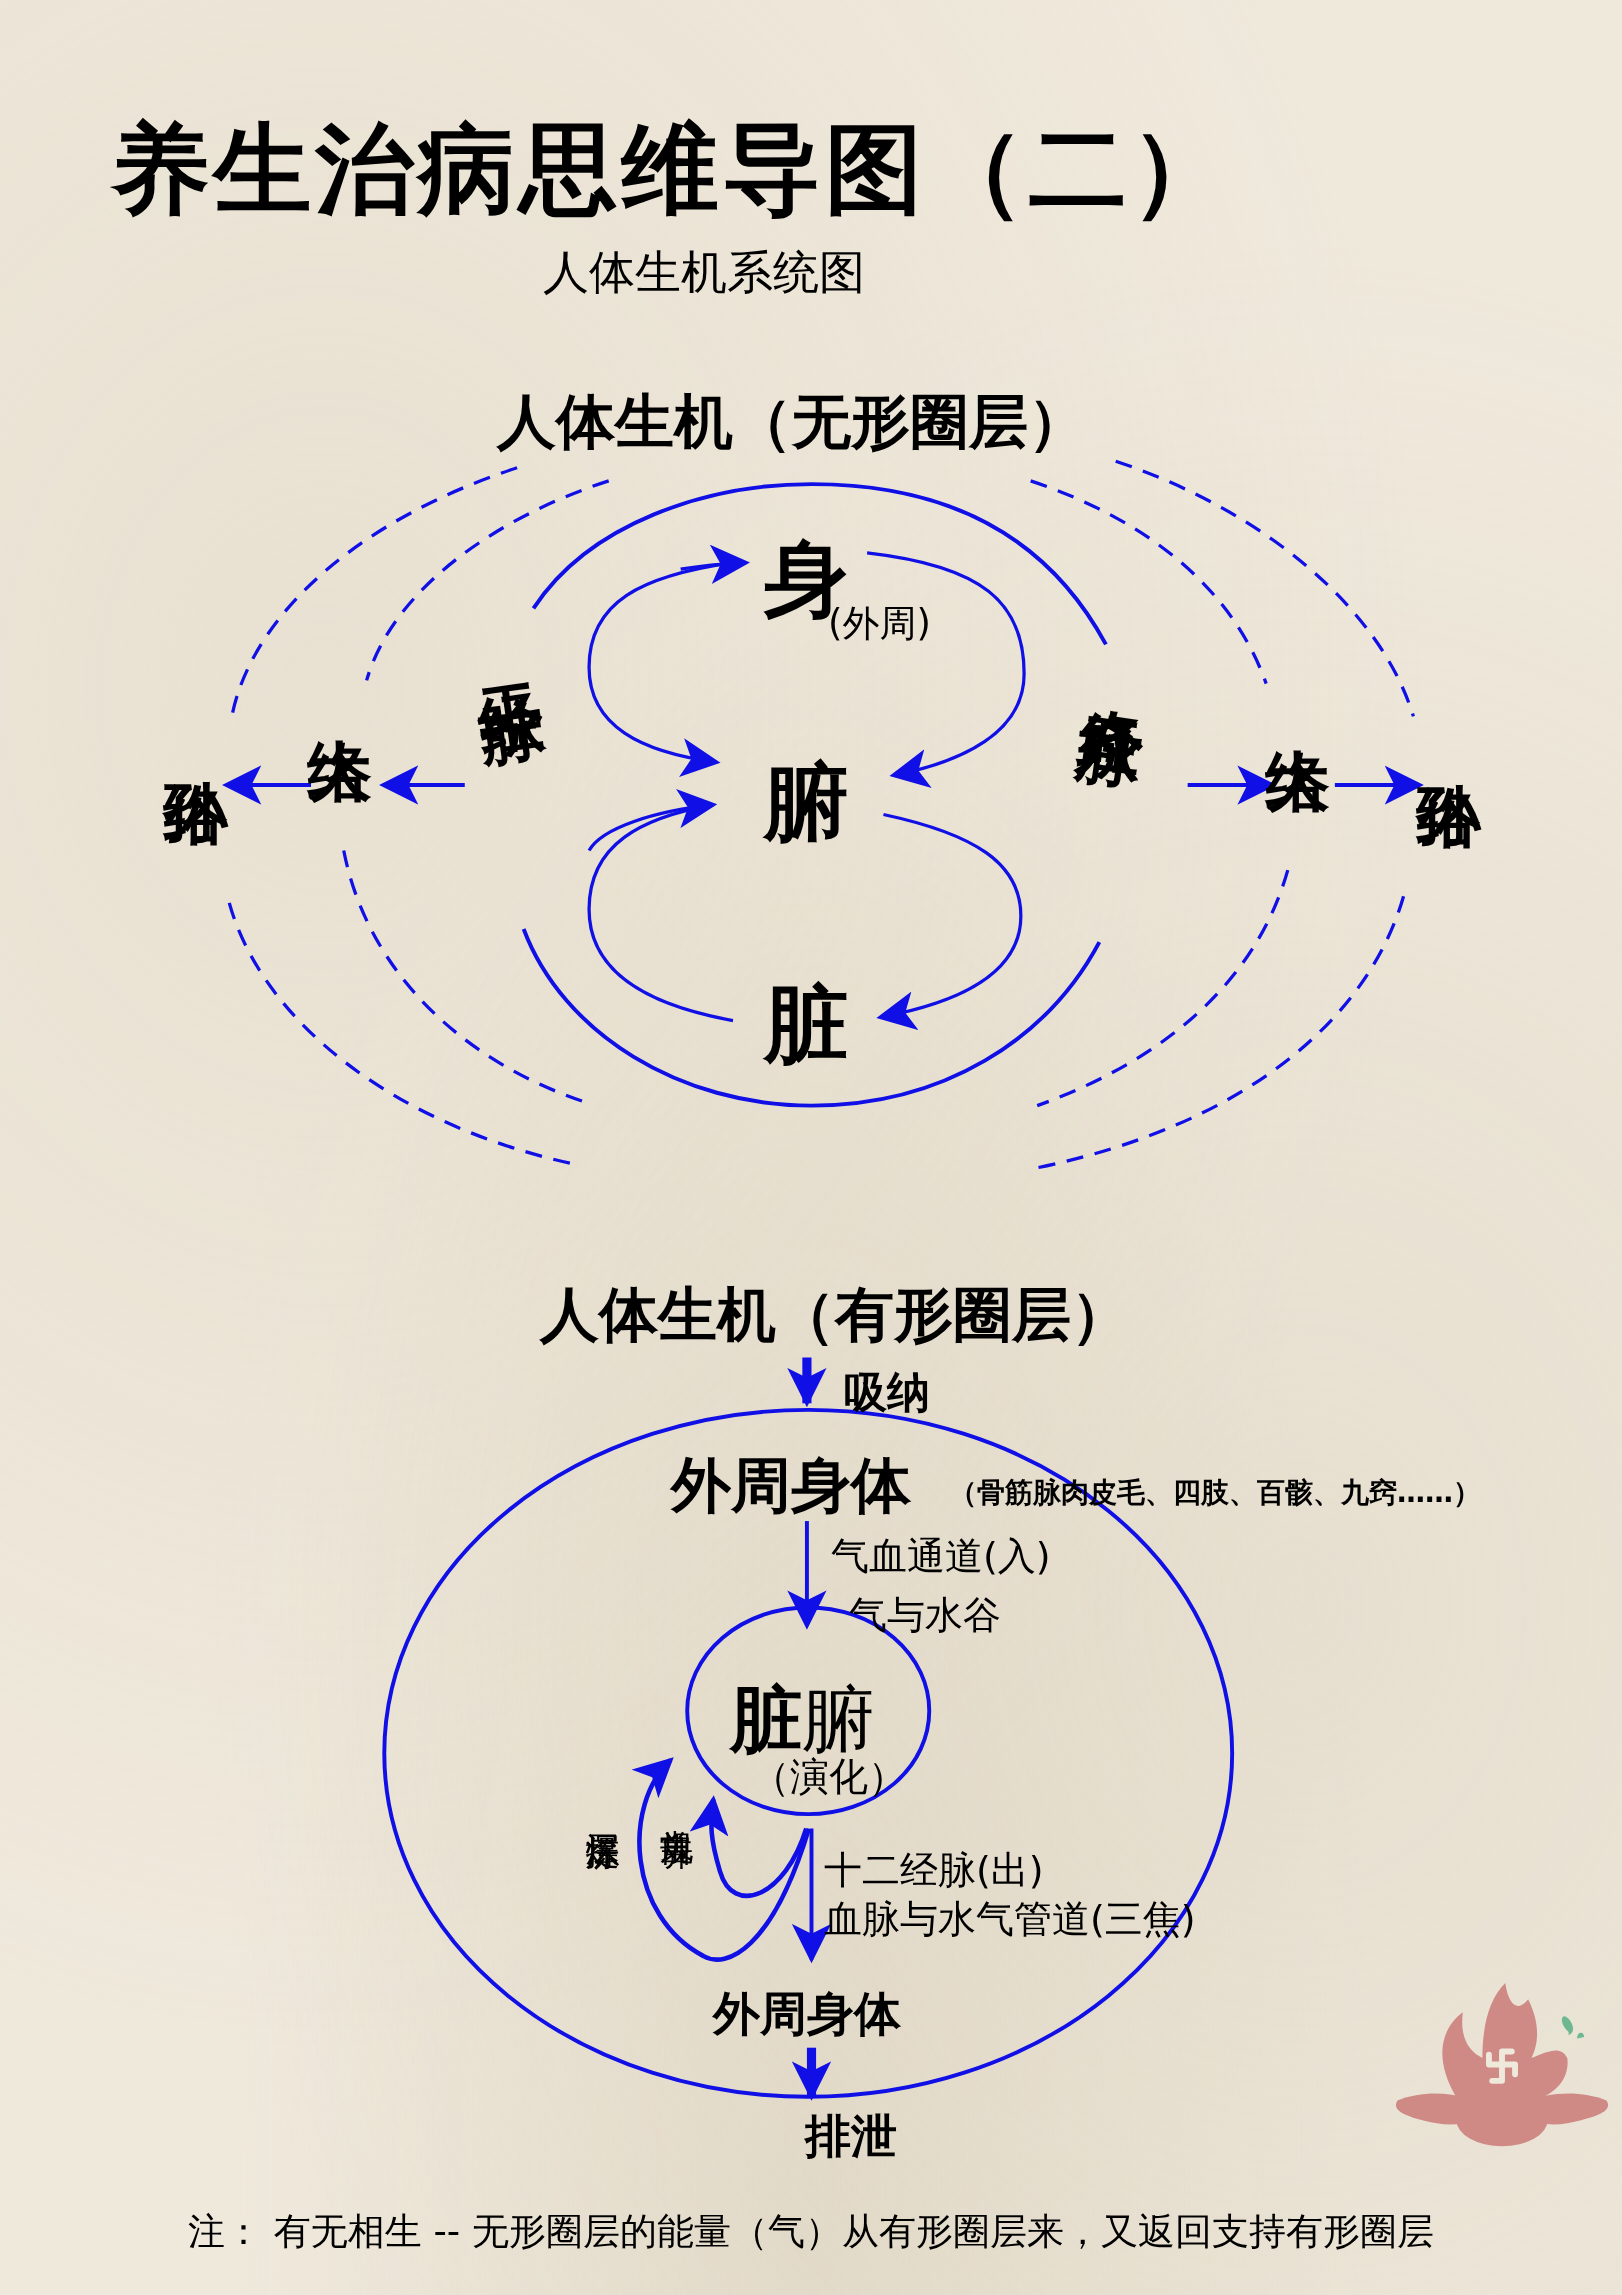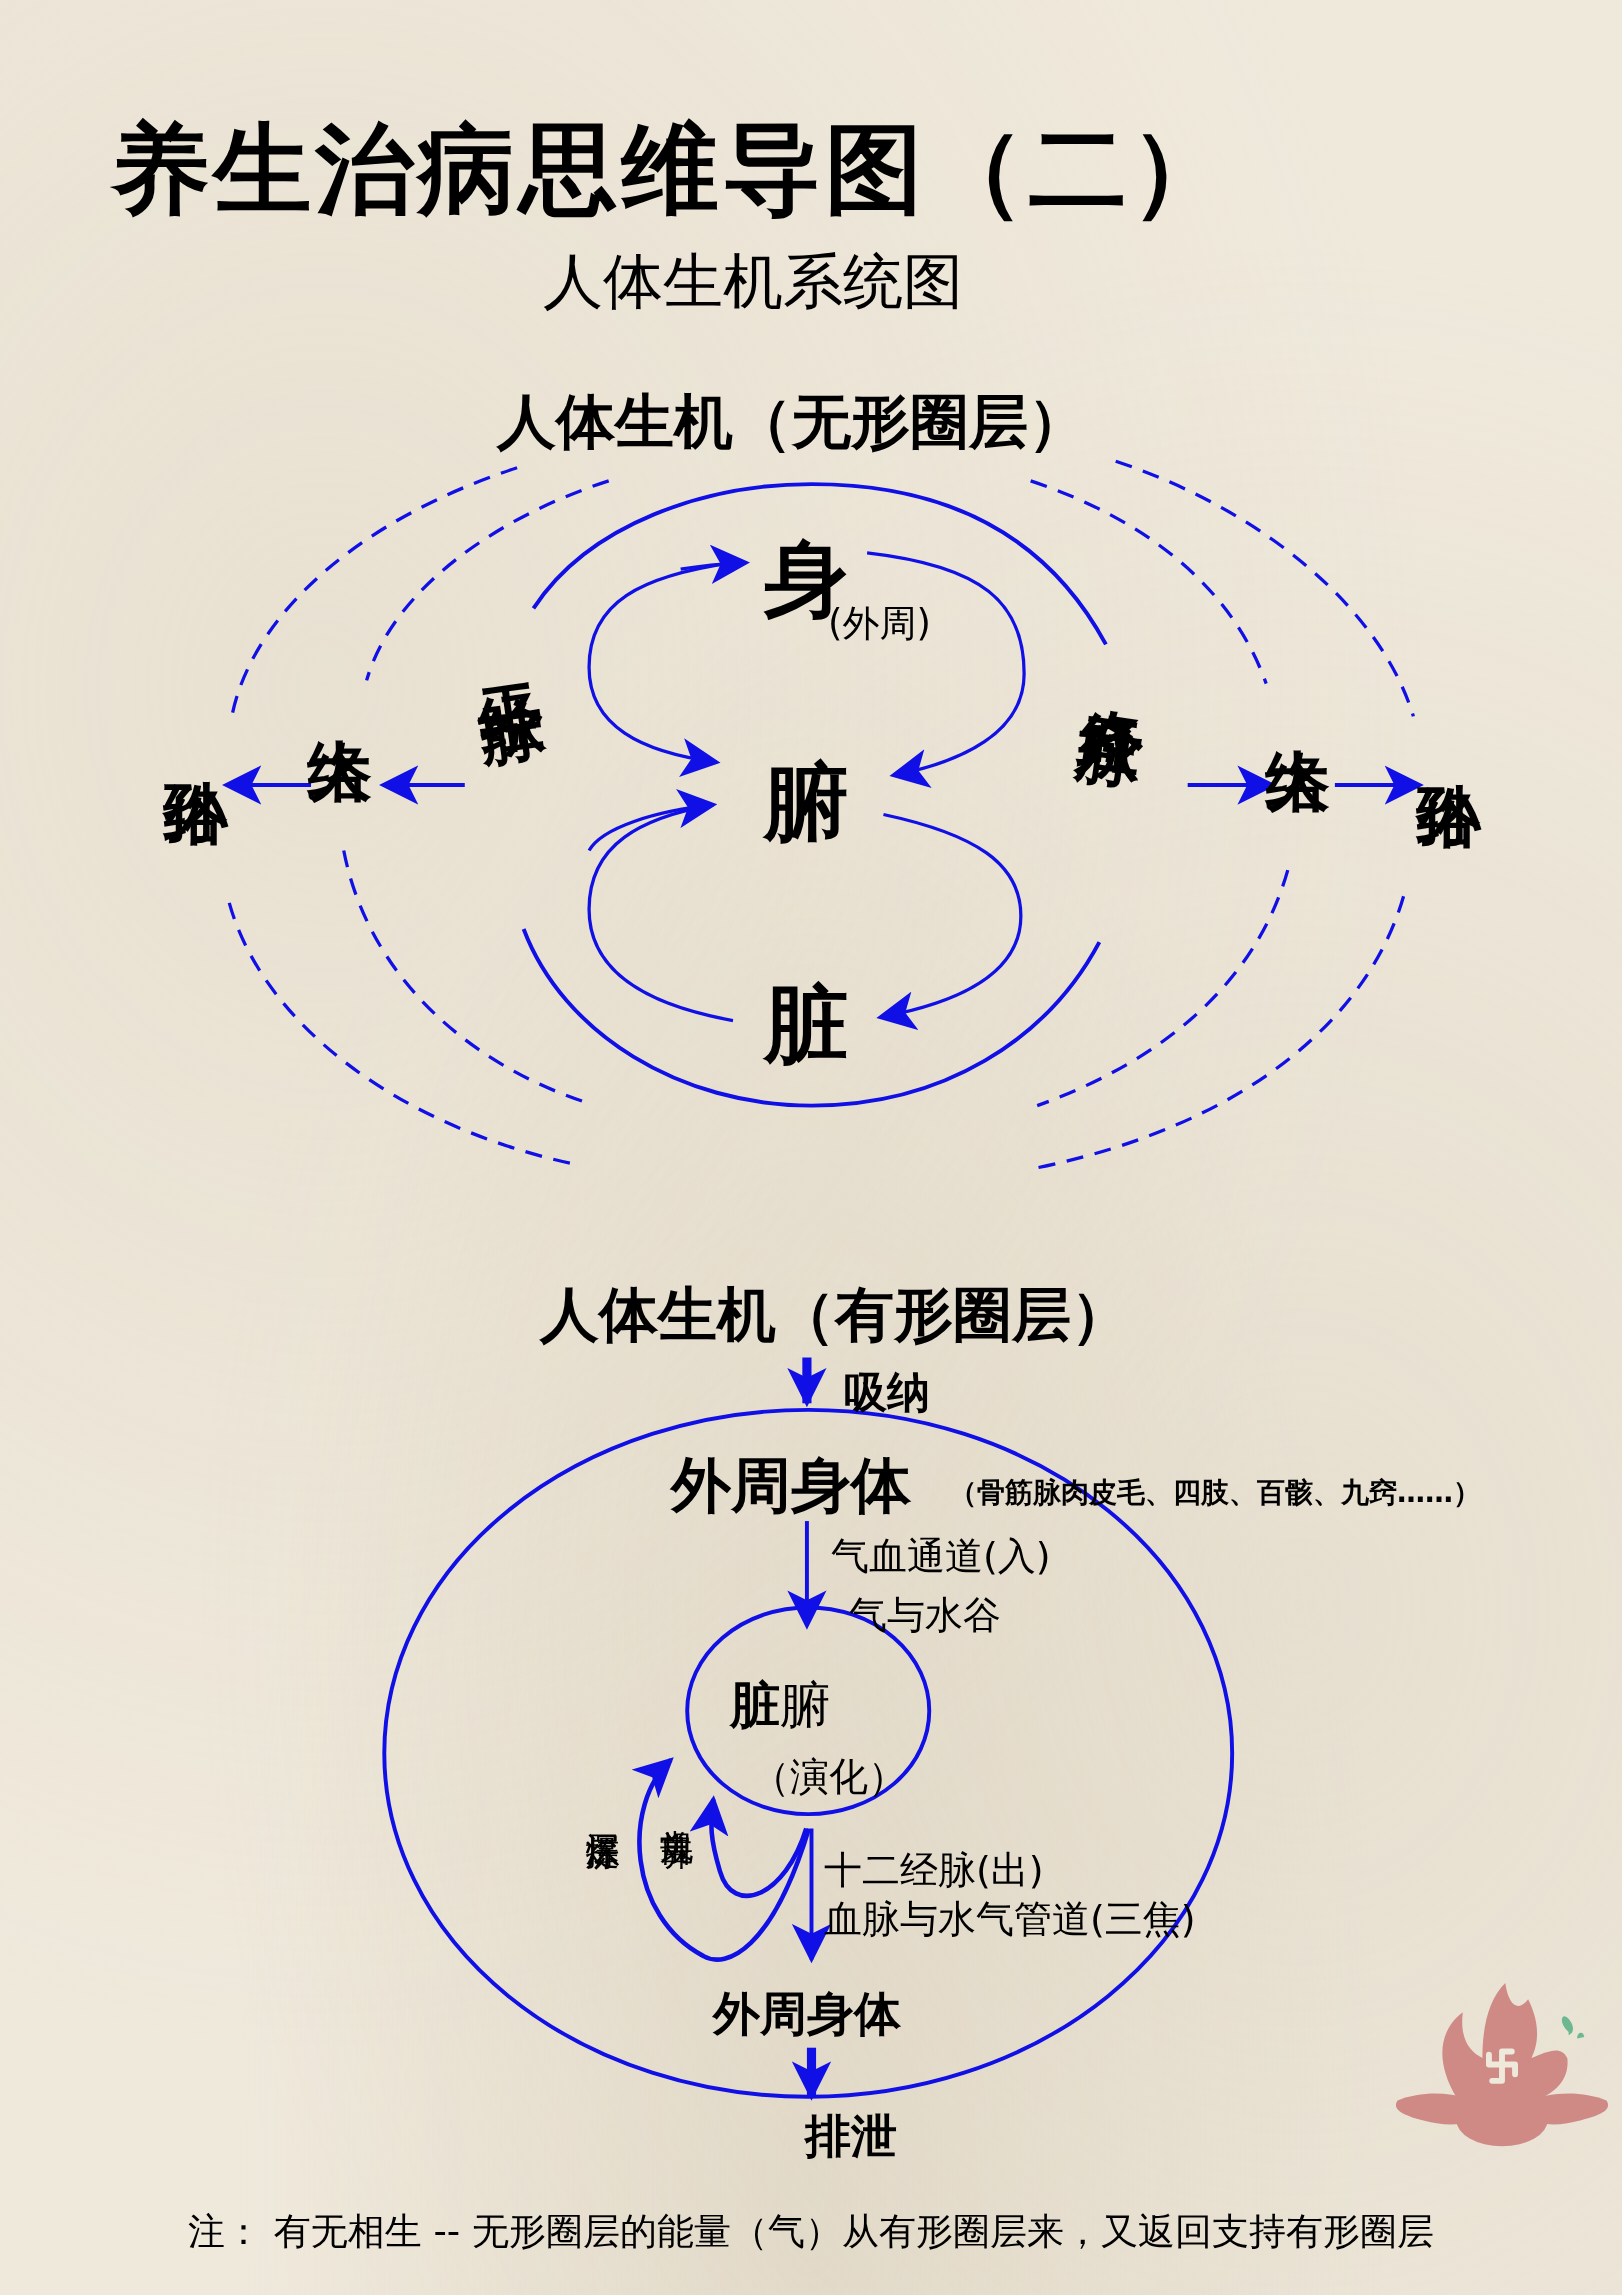--- a/index.html
+++ b/index.html
@@ -8,21 +8,21 @@
     background: #efe9dc;
     background-image:
       radial-gradient(ellipse at 20% 30%, rgba(220,210,190,0.35), transparent 60%),
       radial-gradient(ellipse at 80% 70%, rgba(215,205,185,0.35), transparent 60%),
       radial-gradient(ellipse at 50% 95%, rgba(210,198,175,0.4), transparent 50%);
     font-family: "DejaVu Sans", sans-serif;
     color: #000;
   }
   .abs { position: absolute; }
   .title { left: 0; width: 1344px; top: 105px; text-align: center; font-size: 98px; font-weight: bold; letter-spacing: 3.9px; }
-  .subtitle { left: 543px; top: 242px; font-size: 60px; }
+  .subtitle { left: 543px; top: 242px; font-size: 46px; }
   .sec-title { font-size: 59px; font-weight: bold; white-space: nowrap; text-align: center; }
   .big { font-size: 84px; font-weight: bold; }
   .vert { writing-mode: vertical-rl; text-orientation: upright; font-weight: bold; font-size: 64px; line-height: 1; letter-spacing: 2.6px; }
   .small { font-size: 38px; white-space: nowrap; }
   .note { left: 188px; top: 2207px; font-size: 37px; font-weight: normal; white-space: nowrap; }
   svg.diagram { position: absolute; left: 0; top: 0; }
 </style>
 </head>
 <body>
 
@@ -98,21 +98,21 @@
 
 <div class="abs sec-title" style="left:540px; top:1276px;">人体生机（有形圈层）</div>
 <div class="abs" style="left:844px; top:1364px; font-size:43px; font-weight:bold;">吸纳</div>
 
 <div class="abs" style="left:671px; top:1446px; font-size:60px; font-weight:bold; white-space:nowrap;">外周身体</div>
 <div class="abs" style="left:949px; top:1474px; font-size:28px; font-weight:bold; white-space:nowrap;">（骨筋脉肉皮毛、四肢、百骸、九窍……）</div>
 
 <div class="abs small" style="left:831px; top:1531px;">气血通道(入)</div>
 <div class="abs small" style="left:849px; top:1590px;">气与水谷</div>
 
-<div class="abs" style="left:730px; top:1672px; font-size:50px; white-space:nowrap;">
+<div class="abs" style="left:730px; top:1672px; font-size:72px; white-space:nowrap;">
   <span style="font-weight:bold;">脏</span><span>腑</span>
 </div>
 <div class="abs" style="left:751px; top:1750px; font-size:39px; white-space:nowrap;">（演化）</div>
 
 <div class="abs vert" style="left:586px; top:1806px; font-size:34px; font-weight:normal; letter-spacing:1.3px;">深层提炼</div>
 <div class="abs vert" style="left:660px; top:1803px; font-size:34px; font-weight:normal; letter-spacing:1.3px;">常规自养</div>
 
 <div class="abs small" style="left:824px; top:1845px;">十二经脉(出)</div>
 <div class="abs small" style="left:824px; top:1894px;">血脉与水气管道(三焦)</div>
 

